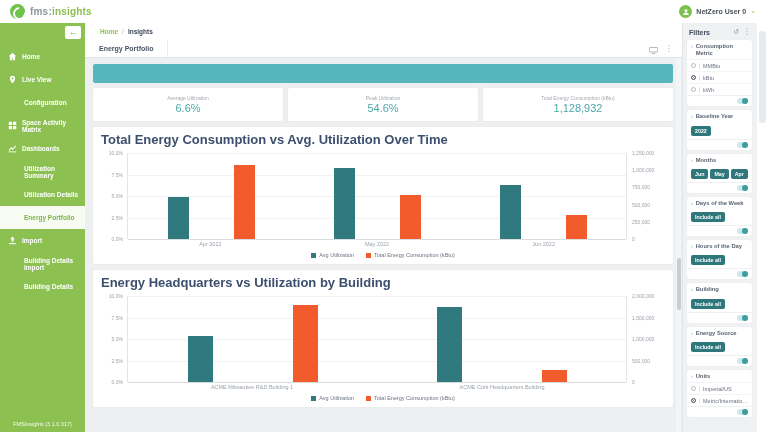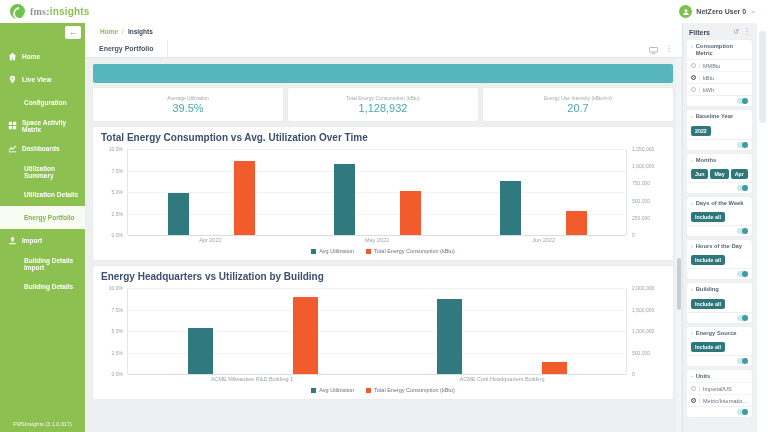--- a/index.html
+++ b/index.html
@@ -7,21 +7,21 @@
   *{box-sizing:border-box;}
 
   
   .top-header{height:23px;display:flex;align-items:center;justify-content:space-between;
     background:#fff;padding:0 12px 0 10px;}
   .brand{display:flex;align-items:center;gap:5px;}
   .logo-ic{width:15px;height:15px;border-radius:50%;background:#6fc24a;position:relative;}
   .logo-ic::after{content:"";position:absolute;left:3px;top:3px;width:9px;height:9px;
     border-radius:50%;border:2px solid #fff;border-top-color:transparent;transform:rotate(40deg);}
   .brand-text{font-size:10px;font-weight:bold;letter-spacing:.2px;}
-  .brand-text .pre{color:#8f959c;font-family:Liberation Serif, serif;}
+  .brand-text .pre{color:#8f959c;}
   .brand-text .suf{color:#8cc152;}
   .user-chip{display:flex;align-items:center;gap:4px;}
   .avatar{width:13px;height:13px;border-radius:50%;background:#7cc14e;display:flex;
     align-items:center;justify-content:center;}
   .avatar svg{width:8px;height:8px;fill:#fff;}
   .user-name{font-size:7px;font-weight:bold;color:#4a5058;}
   .user-caret{font-size:7px;color:#8cc152;line-height:1;margin-top:-2px;}
 
   
   .main-row{display:flex;height:409px;}
@@ -66,21 +66,21 @@
 
   .kpi-row{display:flex;gap:5px;margin-top:5px;}
   .kpi-card{flex:1;background:#fff;border-radius:2px;height:33px;display:flex;
     flex-direction:column;align-items:center;justify-content:center;
     box-shadow:0 0 2px rgba(0,0,0,.06);}
   .kpi-label{font-size:5px;color:#a3abb3;}
   .kpi-value{font-size:11px;color:#4ba8ac;margin-top:1px;}
 
   .card{background:#fff;border-radius:2px;box-shadow:0 0 2px rgba(0,0,0,.06);
     margin-top:6px;padding:5px 8px 4px 8px;}
-  .chart-title{margin:0;font-size:10px;font-weight:bold;color:#3d4f6e;}
+  .chart-title{margin:0;font-size:13px;font-weight:bold;color:#3d4f6e;}
 
   .chart-grid{display:flex;margin-top:6px;}
   .yaxis{position:relative;flex:none;font-size:5px;color:#9aa3ab;}
   .yaxis.left{width:26px;}
   .yaxis.right{width:38px;}
   .ytick{position:absolute;transform:translateY(-50%);white-space:nowrap;}
   .yaxis.left .ytick{right:4px;}
   .yaxis.right .ytick{left:5px;}
   .plot{flex:1;position:relative;height:86px;border-left:1px solid #e3e6e8;
     border-right:1px solid #e3e6e8;}
@@ -238,29 +238,29 @@
         <span class="kebab">⋮</span>
       </div>
     </div>
 
     <div class="content">
       <div class="teal-banner"></div>
 
       <div class="kpi-row" id="kpi-row">
           <div class="kpi-card">
             <div class="kpi-label">Average Utilization</div>
-            <div class="kpi-value">39.5%</div>
+            <div class="kpi-value">6.6%</div>
+          </div>
+          <div class="kpi-card">
+            <div class="kpi-label">Peak Utilization</div>
+            <div class="kpi-value">54.6%</div>
           </div>
           <div class="kpi-card">
             <div class="kpi-label">Total Energy Consumption (kBtu)</div>
             <div class="kpi-value">1,128,932</div>
-          </div>
-          <div class="kpi-card">
-            <div class="kpi-label">Energy Use Intensity (kBtu/m²)</div>
-            <div class="kpi-value">20.7</div>
           </div>
         </div>
 
       <section class="card">
         <h3 class="chart-title">Total Energy Consumption vs Avg. Utilization Over Time</h3>
         <div class="chart">
             <div class="chart-grid">
               <div class="yaxis left">
                 <span class="ytick" style="top: 0%;">10.0%</span>
                 <span class="ytick" style="top: 25%;">7.5%</span>

